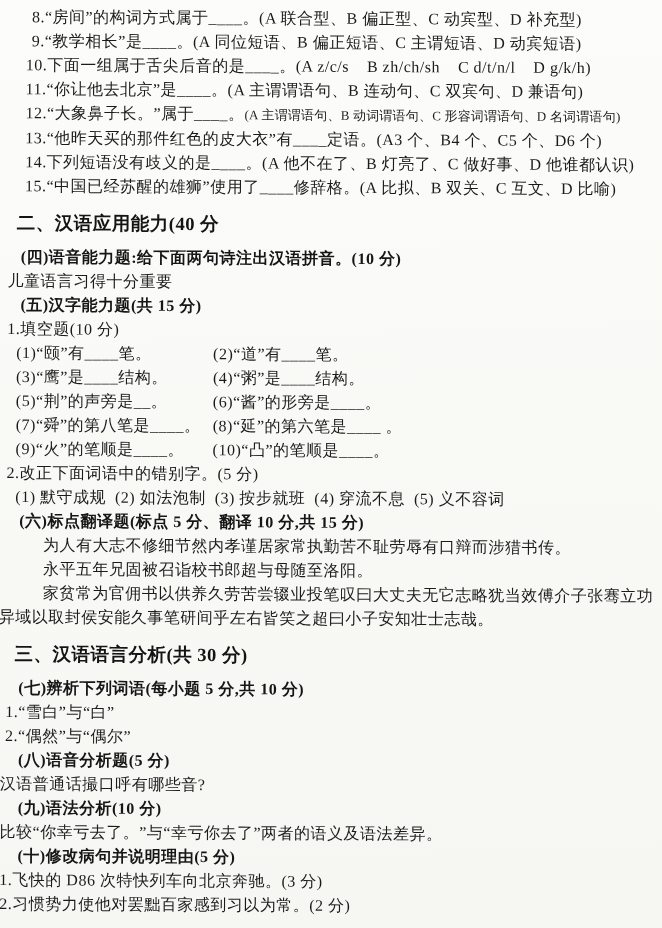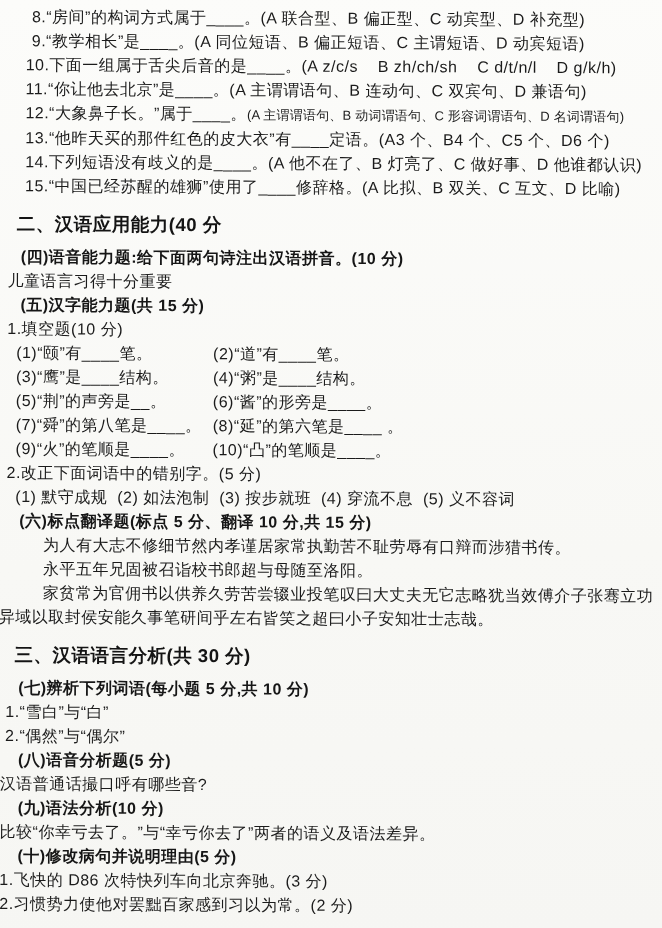--- a/index.html
+++ b/index.html
@@ -8,21 +8,21 @@
     width: 662px;
     height: 928px;
     overflow: hidden;
     background: #fbfbf9;
   }
   .scan-page {
     position: relative;
     width: 662px;
     height: 928px;
     background: linear-gradient(178deg, #fcfcfa 0%, #f8f8f5 60%, #f6f6f3 100%);
-    font-family: Liberation Sans, sans-serif;
+    font-family: Liberation Serif, serif;
     color: #1b1b1b;
     overflow: hidden;
   }
   .doc {
     padding-top: 5px;
     transform: rotate(0.3deg);
     transform-origin: 0 0;
   }
   .ln {
     white-space: pre;

